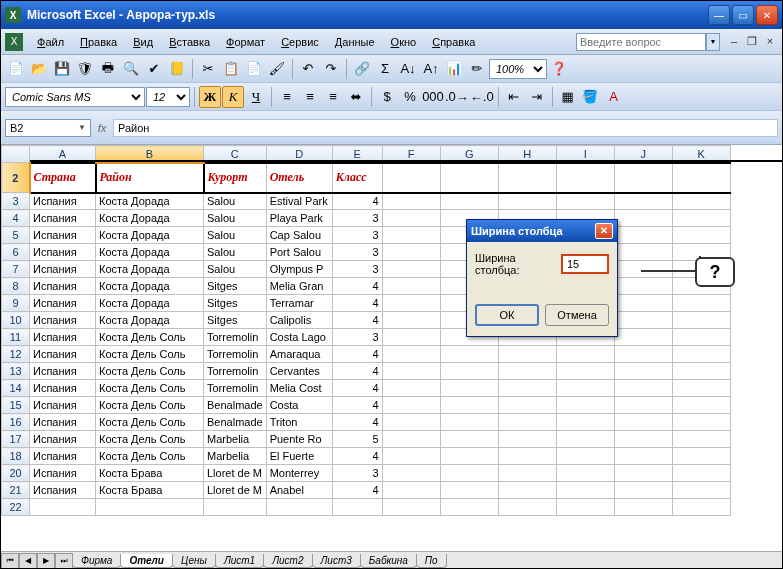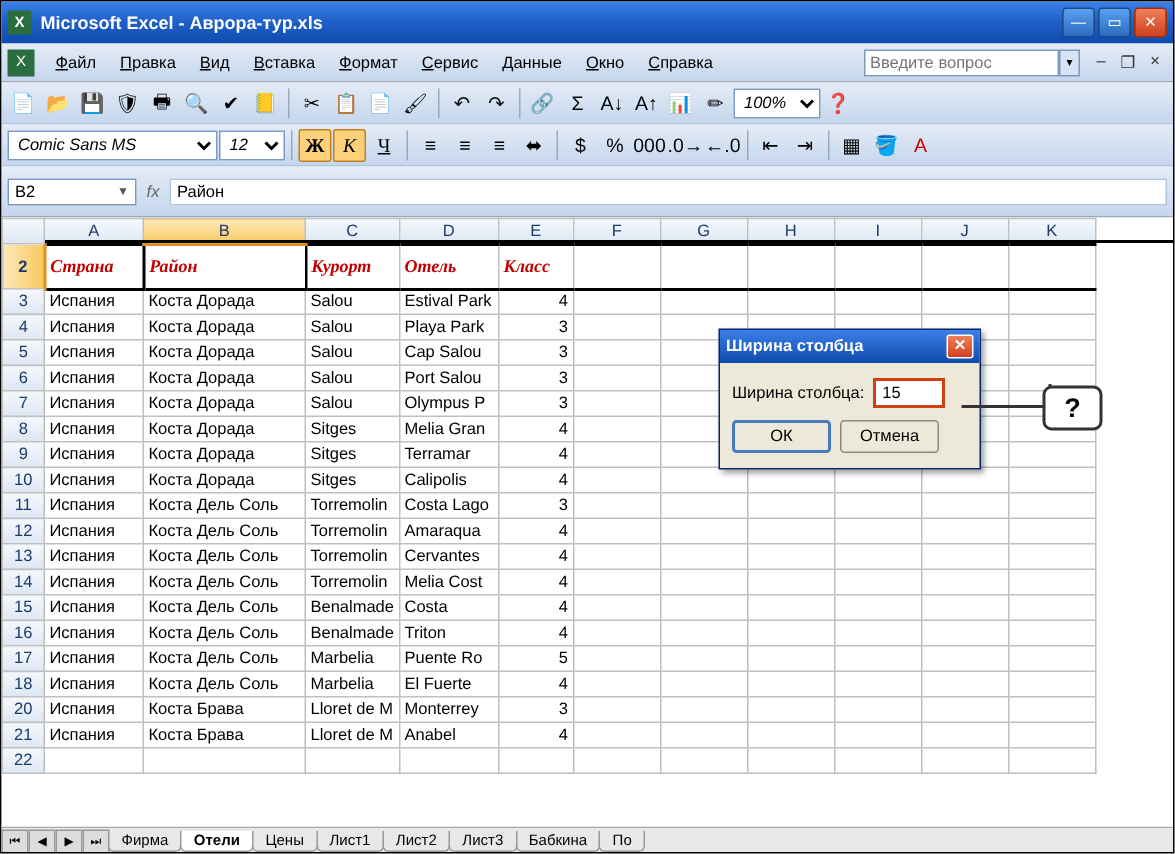--- a/index.html
+++ b/index.html
@@ -55,36 +55,36 @@
 .grid tr.r2 td { height: 30px; border-top: 2px solid #000; border-bottom: 2px solid #000; }
 .grid tr.r2 td:first-of-type { border-left: 2px solid #000; }
 .col-A { width: 66px; } .col-B { width: 108px; } .col-C { width: 58px; } .col-D { width: 66px; } .col-E { width: 50px; }
 .col-rest { width: 58px; }
 .active-cell { border: 2px solid #000 !important; position: relative; }
 
 
 .sheetbar { height: 18px; background: #e8e8e8; display: flex; align-items: center; border-top: 1px solid #aaa; font-size: 10px; }
 .sheetbar .nav { display: flex; }
 .sheetbar .navbtn { width: 18px; height: 16px; border: 1px solid #999; background: #ddd; display: flex; align-items: center; justify-content: center; font-size: 8px; cursor: pointer; }
-.sheetbar .tab { padding: 1px 8px; border: 1px solid #999; border-top: none; background: #e8e8e8; cursor: pointer; border-radius: 0 0 4px 4px; margin-left: -1px; }
+.sheetbar .tab { padding: 1px 8px; border: 1px solid #999; border-top: none; background: #e8e8e8; cursor: pointer; border-radius: 0 0 4px 4px; margin-left: -1px; font-style: italic; }
 .sheetbar .tab.active { background: #fff; font-weight: bold; }
 
 
 .statusbar { height: 20px; background: linear-gradient(to bottom,#e4ecf7,#c5d6ed); display: flex; align-items: center; padding: 0 6px; border-top: 1px solid #9ab; font-size: 11px; }
 .statusbar .spacer { flex: 1; }
 .statusbar .cell { border-left: 1px solid #aaa; padding: 0 20px; height: 100%; display: flex; align-items: center; }
 
 
-.dialog { position: absolute; left: 478px; top: 218px; width: 175px; background: #ece9d8; border: 1px solid #0a246a; box-shadow: 2px 2px 4px rgba(0,0,0,.4); }
+.dialog { position: absolute; left: 465px; top: 218px; width: 152px; background: #ece9d8; border: 1px solid #0a246a; box-shadow: 2px 2px 4px rgba(0,0,0,.4); }
 .dialog .dtitle { background: linear-gradient(to bottom,#3a80e8,#0f4aac); color: #fff; font-weight: bold; height: 22px; display: flex; align-items: center; padding: 0 4px; font-size: 11px; }
 .dialog .dtitle .dclose { margin-left: auto; width: 18px; height: 16px; background: linear-gradient(to bottom,#f0805a,#d04020); border: 1px solid #fff; border-radius: 2px; color: #fff; text-align: center; font-size: 10px; cursor: pointer; line-height: 14px; }
 .dialog .dbody { padding: 10px 8px; }
 .dialog .drow { display: flex; align-items: center; gap: 6px; }
 .dialog .drow input { width: 48px; height: 20px; border: 2px solid #d04010; padding: 0 4px; font-size: 11px; }
-.dialog .dbtns { display: flex; gap: 6px; justify-content: flex-start; margin-top: 8px; }
+.dialog .dbtns { display: flex; gap: 6px; justify-content: flex-start; margin-top: 28px; }
 .dialog .dbtns button { width: 66px; height: 22px; border: 1px solid #888; background: #ece9d8; border-radius: 3px; font-size: 11px; cursor: pointer; }
 .dialog .dbtns button.ok { border: 2px solid #4a7ac0; }
 
 
 .callout { position: absolute; left: 694px; top: 256px; width: 40px; height: 30px; background: #fff; border: 2px solid #333; border-radius: 6px; display: flex; align-items: center; justify-content: center; font-size: 18px; font-weight: bold; }
 .callout-line { position: absolute; left: 640px; top: 269px; width: 58px; height: 2px; background: #333; }
 .callout-line::before { content: ''; position: absolute; right: -2px; top: -14px; width: 2px; height: 16px; background: #333; }
 
 .bottom-border { position: absolute; left: 29px; top: 15px; right: 0; height: 2px; background: #000; z-index: 1; pointer-events: none; }
 </style>

